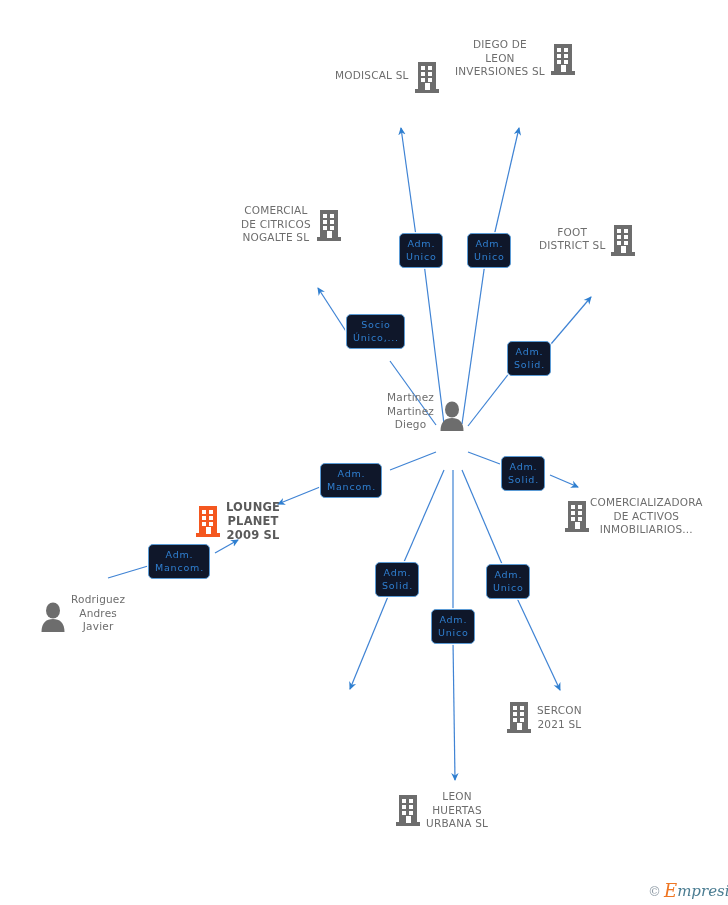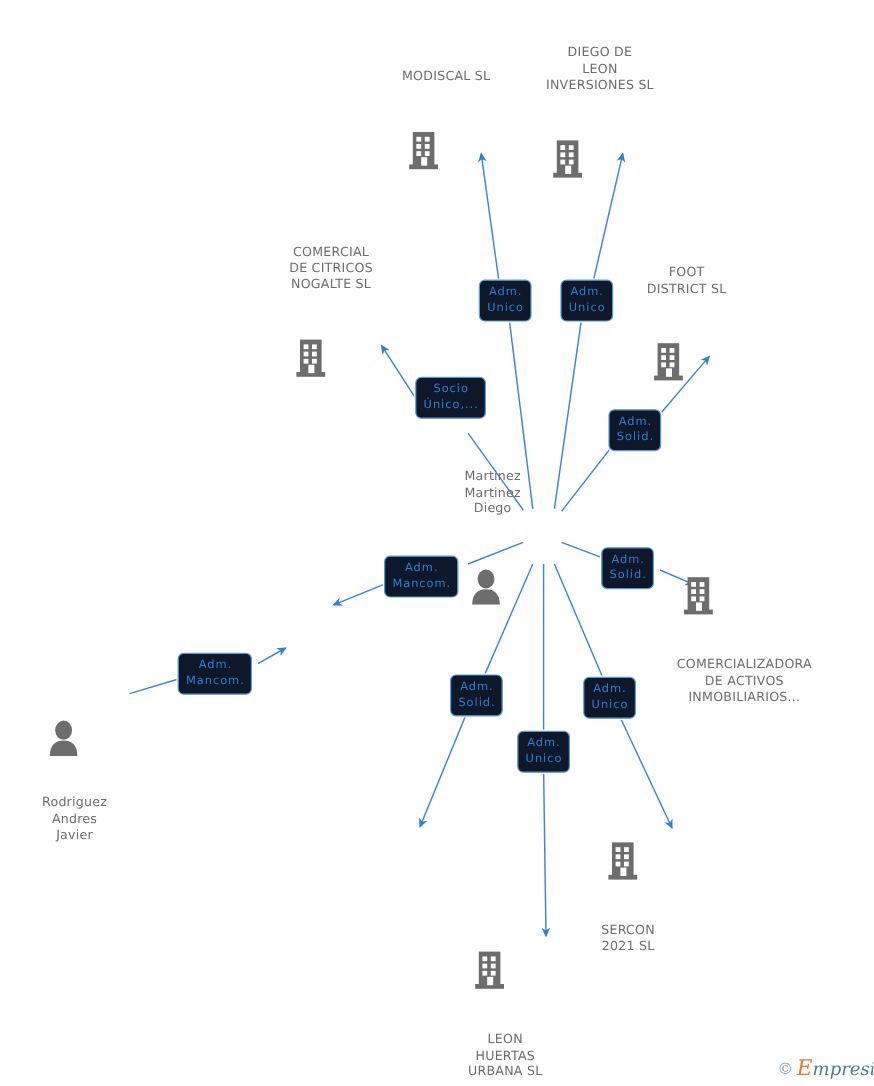--- a/index.html
+++ b/index.html
@@ -21,25 +21,23 @@
     position: absolute;
     left: 0;
     top: 0;
     width: 728px;
     height: 905px;
     pointer-events: none;
   }
   .node {
     position: absolute;
     display: flex;
-    flex-direction: column;
-    align-items: flex-start;
+    align-items: center;
     width: 130px;
     margin-left: -65px;
-    gap: 32px;
   }
   .node-label {
     text-align: center;
     font-size: 10.5px;
     line-height: 13.5px;
     color: #6d6d6d;
     letter-spacing: 0.2px;
     white-space: pre-line;
   }
   .node-label.above {
@@ -245,21 +243,21 @@
     <div class="icon-slot">
       <svg width="28" height="30" viewBox="0 0 28 30">
           <g fill="#6d6d6d">
             <ellipse cx="14" cy="8.5" rx="7" ry="8"></ellipse>
             <path d="M2.5,30 C2.5,20.5 7.5,17 14,17 C20.5,17 25.5,20.5 25.5,30 Z"></path>
           </g>
         </svg>
     </div>
   </div>
 
-  <div class="node" style="left:629px; top:477px;">
+  <div class="node" style="left:629px; top:495px;">
     <div class="icon-slot">
       <svg width="26" height="36" viewBox="0 0 26 36">
           <g fill="#6d6d6d">
             <rect x="4" y="2" width="18" height="29"></rect>
             <rect x="1" y="29" width="24" height="4"></rect>
           </g>
           <g fill="#ffffff">
             <rect x="7" y="6" width="4" height="4"></rect>
             <rect x="14" y="6" width="4" height="4"></rect>
             <rect x="7" y="12" width="4" height="4"></rect>
@@ -268,20 +266,42 @@
             <rect x="14" y="18" width="4" height="4"></rect>
             <rect x="11" y="23" width="5" height="7"></rect>
           </g>
         </svg>
     </div>
     <div class="node-label below">COMERCIALIZADORA
 DE ACTIVOS
 INMOBILIARIOS...</div>
   </div>
 
+  <div class="node" style="left:255px; top:499px;">
+    <div class="icon-slot">
+      <svg width="26" height="36" viewBox="0 0 26 36">
+          <g fill="#f4571f">
+            <rect x="4" y="2" width="18" height="29"></rect>
+            <rect x="1" y="29" width="24" height="4"></rect>
+          </g>
+          <g fill="#ffffff">
+            <rect x="7" y="6" width="4" height="4"></rect>
+            <rect x="14" y="6" width="4" height="4"></rect>
+            <rect x="7" y="12" width="4" height="4"></rect>
+            <rect x="14" y="12" width="4" height="4"></rect>
+            <rect x="7" y="18" width="4" height="4"></rect>
+            <rect x="14" y="18" width="4" height="4"></rect>
+            <rect x="11" y="23" width="5" height="7"></rect>
+          </g>
+        </svg>
+    </div>
+    <div class="node-label below highlight">LOUNGE
+PLANET
+2009 SL</div>
+  </div>
 
   <div class="node" style="left:100px; top:592px;">
     <div class="icon-slot">
       <svg width="28" height="30" viewBox="0 0 28 30">
           <g fill="#6d6d6d">
             <ellipse cx="14" cy="8.5" rx="7" ry="8"></ellipse>
             <path d="M2.5,30 C2.5,20.5 7.5,17 14,17 C20.5,17 25.5,20.5 25.5,30 Z"></path>
           </g>
         </svg>
     </div>

